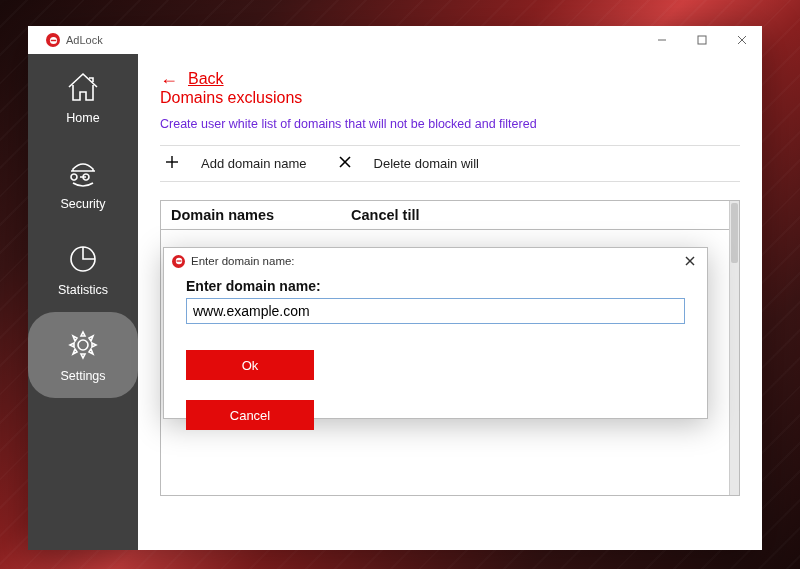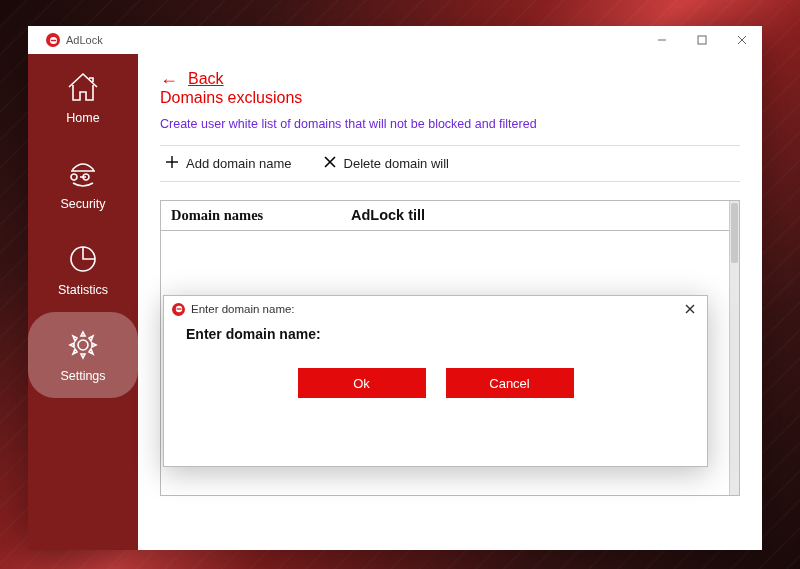--- a/index.html
+++ b/index.html
@@ -25,77 +25,77 @@
     width: 14px; height: 14px; border-radius: 50%; background: #d81e23;
     display: inline-flex; align-items: center; justify-content: center; margin-right: 6px;
   }
   .titlebar .logo svg { width: 9px; height: 9px; }
   .titlebar .title { font-size: 11px; color: #555; }
   .win-controls { margin-left: auto; display: flex; }
   .win-btn { width: 40px; height: 28px; display: flex; align-items: center; justify-content: center; color: #555; font-size: 13px; }
   .win-btn svg { width: 10px; height: 10px; stroke: #666; stroke-width: 1; fill: none; }
   .body { flex: 1; display: flex; min-height: 0; }
   .sidebar {
-    width: 110px; background: #7f1d1d; color: #fff; display: flex; flex-direction: column;
+    width: 110px; background: #404040; color: #fff; display: flex; flex-direction: column;
   }
   .side-item {
     display: flex; flex-direction: column; align-items: center; justify-content: center;
     height: 86px; gap: 6px; cursor: pointer;
   }
   .side-item.active { background: rgba(255,255,255,0.28); border-radius: 27px; }
   .side-item .icon { width: 40px; height: 36px; display:flex; align-items:center; justify-content:center; }
   .side-item .icon svg { stroke: #fff; fill: none; stroke-width: 1.6; }
   .side-item .label { font-size: 12.5px; font-weight: 400; }
   .content { flex: 1; padding: 12px 22px 12px 22px; position: relative; }
   .back-row { display: flex; align-items: center; gap: 10px; margin-top: 2px; }
   .back-row .arrow { color: #e60000; font-size: 18px; }
   .back-row .back-link { color: #e60000; text-decoration: underline; font-size: 16px; text-align: right; }
   .page-title { color: #e60000; font-size: 16px; font-weight: 400; }
   .page-desc { font-size: 12.5px; color: #6d28d9; margin-top: 10px; }
   .toolbar {
     display: flex; gap: 30px; align-items: center;
     border-top: 1px solid #ddd; border-bottom: 1px solid #ddd;
     margin-top: 14px; padding: 8px 4px;
   }
-  .tb-btn { display: flex; align-items: center; gap: 6px; font-size: 13px; color: #222; cursor: pointer; }
+  .tb-btn { display: flex; align-items: center; gap: 21px; font-size: 13px; color: #222; cursor: pointer; }
   .tb-btn svg { width: 16px; height: 16px; }
   .table-wrap {
     margin-top: 18px; border: 1px solid #bbb; height: 296px; position: relative;
     display: flex;
   }
   .table-inner { flex: 1; }
   .table-header {
     display: flex; border-bottom: 1px solid #bbb; font-size: 14.5px; font-weight: 600;
     padding: 6px 10px; color: #111;
   }
-  .th1 { width: 180px; font-family: Liberation Serif, serif; }
+  .th1 { width: 180px; }
   .th2 { flex: 1; }
   .vscroll { width: 10px; background: #e8e8e8; border-left: 1px solid #ccc; position: relative; }
   .vscroll .thumb { position: absolute; left: 1px; right: 1px; top: 2px; height: 60px; background: #c8c8c8; border-radius: 2px; }
 
   
   .dialog {
     position: absolute; left: 163px; top: 247px; width: 545px; height: 172px;
     background: #fff; border: 1px solid #bbb; box-shadow: 0 6px 28px rgba(0,0,0,0.25);
-    display: flex; flex-direction: column; margin-top: 48px;
+    display: flex; flex-direction: column;
   }
   .dlg-title {
     height: 26px; display: flex; align-items: center; padding-left: 8px; font-size: 11.5px; color: #333;
   }
   .dlg-title .logo { width: 13px; height: 13px; border-radius: 50%; background: #d81e23; display:inline-flex; align-items:center; justify-content:center; margin-right: 6px; }
   .dlg-title .logo svg { width: 8px; height: 8px; }
   .dlg-close { margin-left: auto; width: 34px; height: 26px; display:flex; align-items:center; justify-content:center; cursor:pointer; }
   .dlg-close svg { width: 10px; height: 10px; stroke: #333; stroke-width: 1.4; }
   .dlg-body { padding: 4px 22px 0 22px; flex: 1; }
   .dlg-label { font-size: 14px; font-weight: 600; color: #111; margin-bottom: 4px; }
   .dlg-input {
     width: 100%; height: 26px; border: 1px solid #7aa7d8; padding: 2px 6px;
     font-size: 14px; outline: none;
   }
-  .dlg-buttons { display: flex; gap: 20px; justify-content: center; margin-top: 26px; }
+  .dlg-buttons { display: flex; gap: 20px; justify-content: center; margin-top: 26px; flex-direction: column; }
   .dlg-btn {
     width: 128px; height: 30px; background: #e20a0a; color: #fff; border: none;
     font-size: 13px; cursor: pointer;
   }
 </style>
 </head>
 <body>
 <div class="bg-stripes"></div>
 
 <div class="window">
@@ -187,21 +187,21 @@
                 <line x1="13" y1="3" x2="3" y2="13" stroke="#000" stroke-width="1.6"></line>
               </svg></span>
           <span>Delete domain will</span>
         </div>
       </div>
 
       <div class="table-wrap">
         <div class="table-inner">
           <div class="table-header">
             <div class="th1">Domain names</div>
-            <div class="th2">AdLock till</div>
+            <div class="th2">Cancel till</div>
           </div>
         </div>
         <div class="vscroll">
             <div class="thumb"></div>
           </div>
       </div>
     </div>
   </div>
 </div>
 
@@ -216,18 +216,19 @@
     <span>Enter domain name:</span>
     <div class="dlg-close">
       <svg viewBox="0 0 10 10">
           <line x1="1" y1="1" x2="9" y2="9"></line>
           <line x1="9" y1="1" x2="1" y2="9"></line>
         </svg>
     </div>
   </div>
   <div class="dlg-body">
     <div class="dlg-label">Enter domain name:</div>
+    <input class="dlg-input" type="text" value="www.example.com" style="">
     <div class="dlg-buttons">
       <button class="dlg-btn">Ok</button>
       <button class="dlg-btn">Cancel</button>
     </div>
   </div>
 </div>
 
 </body></html>

